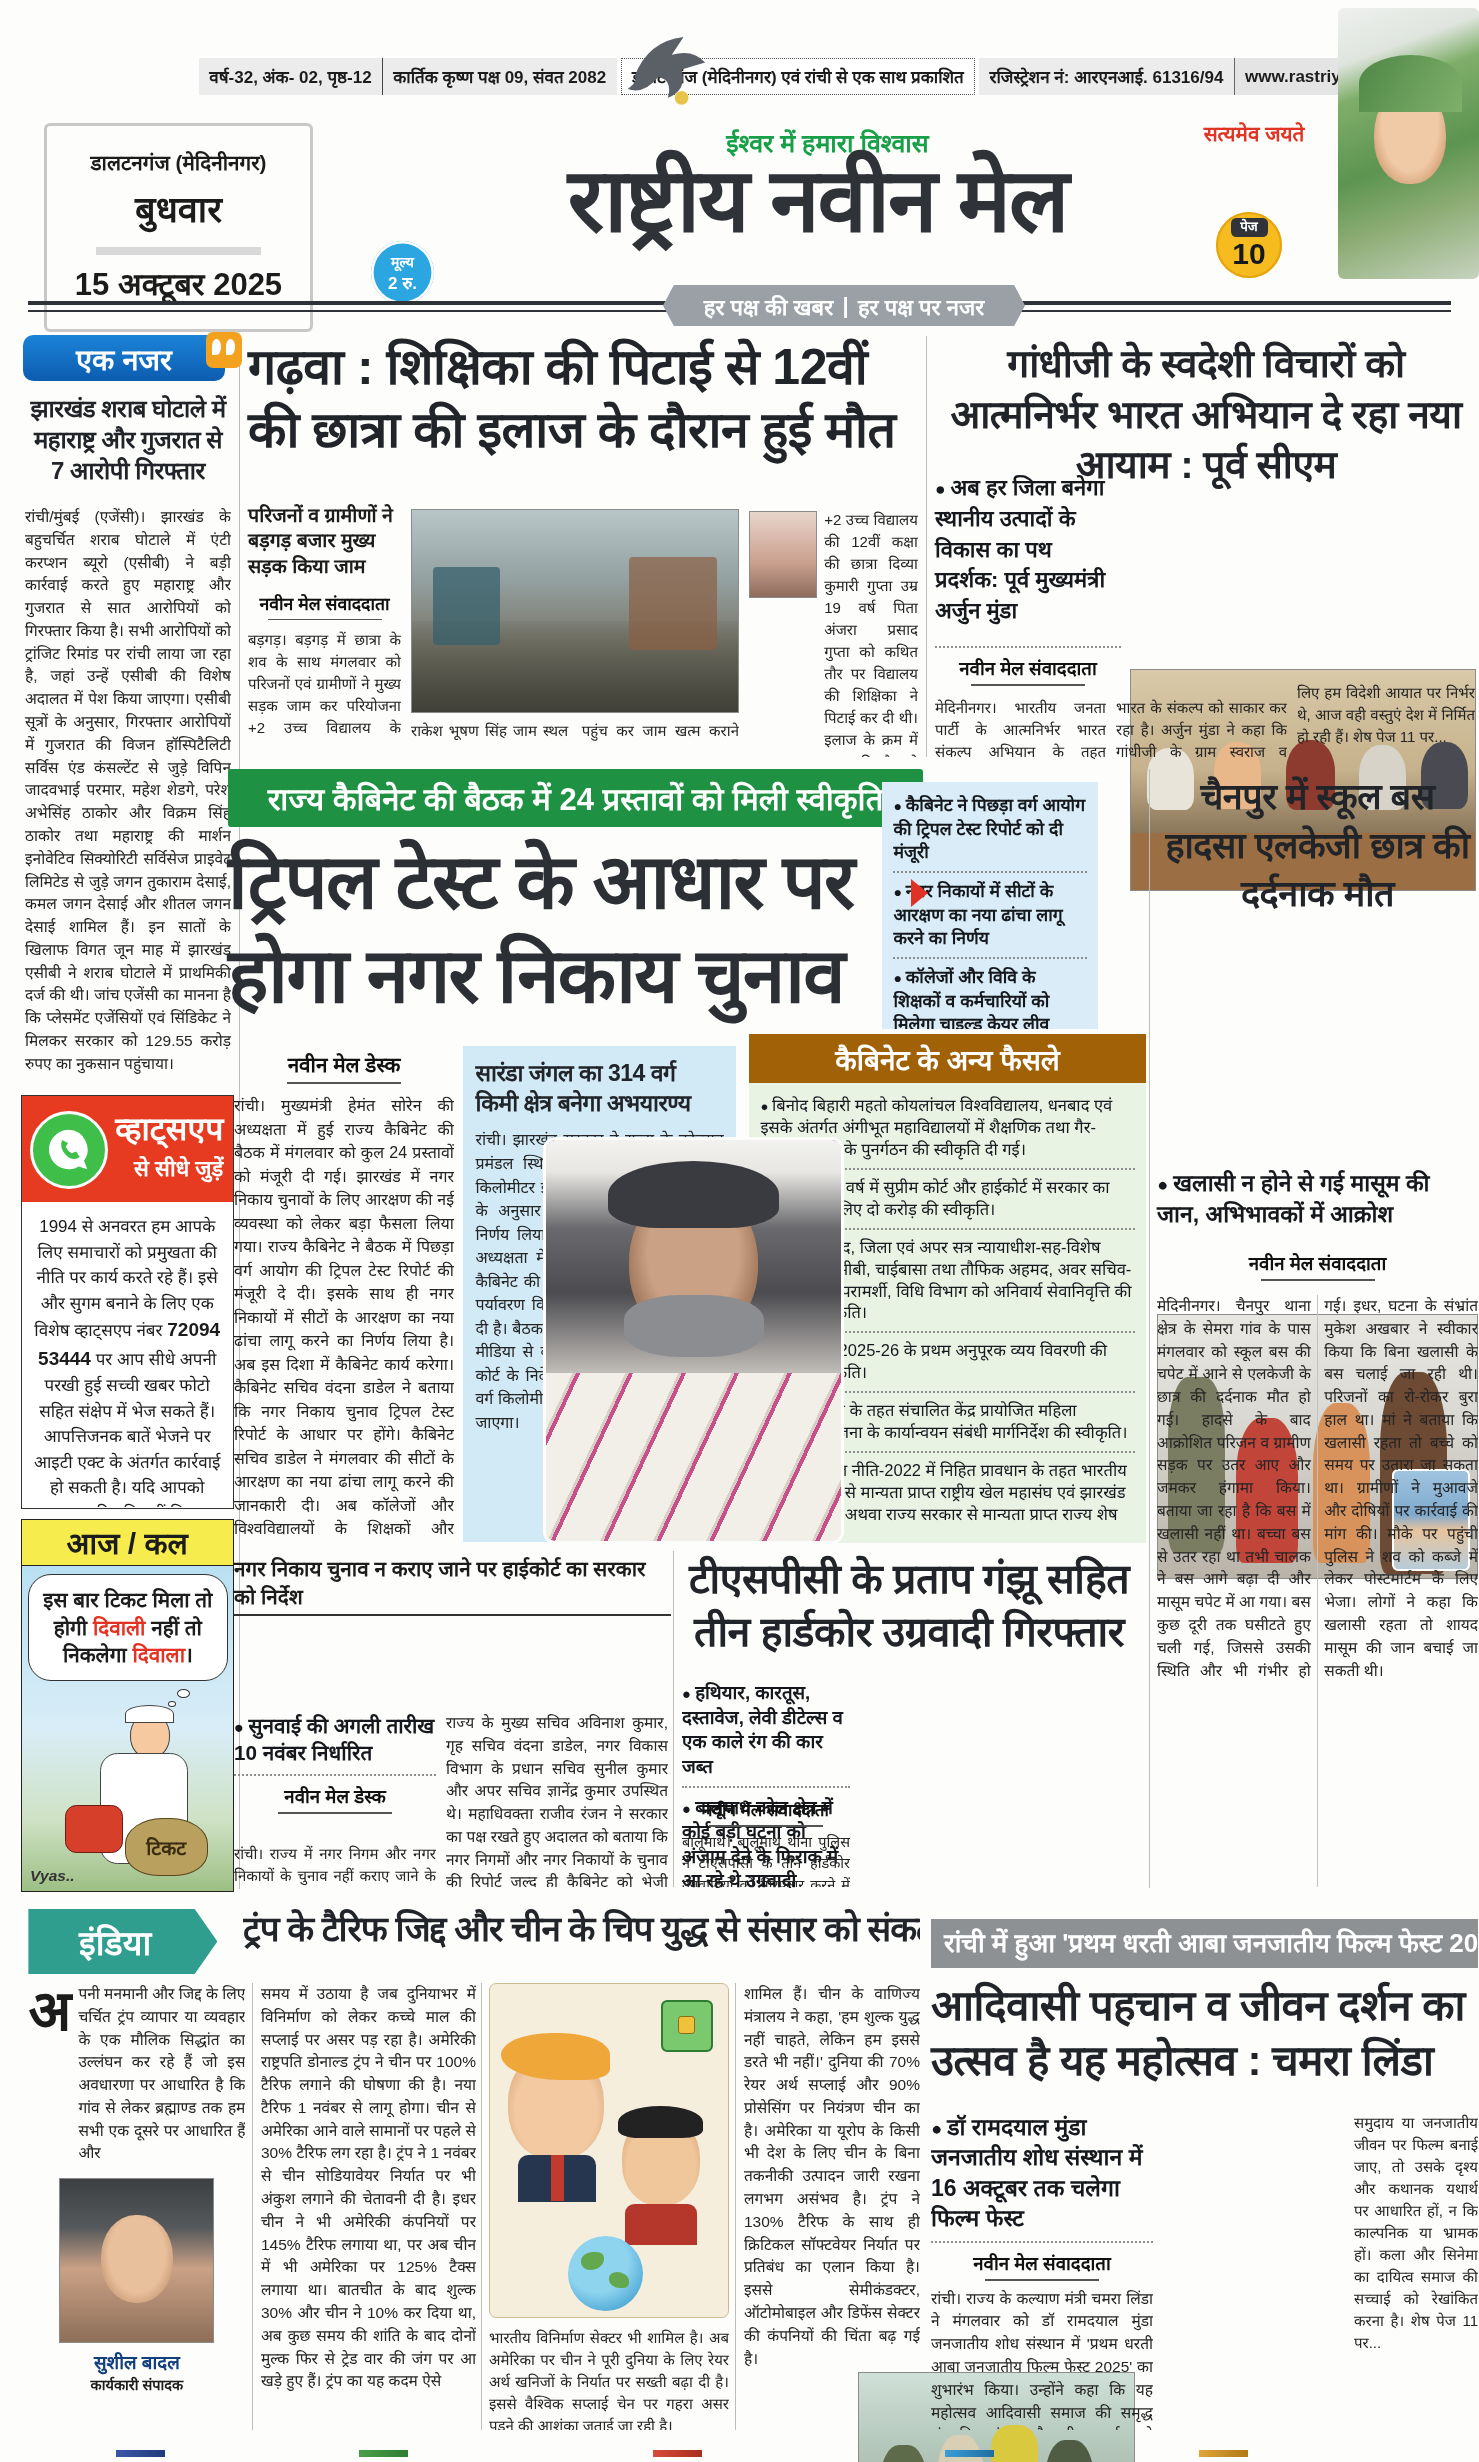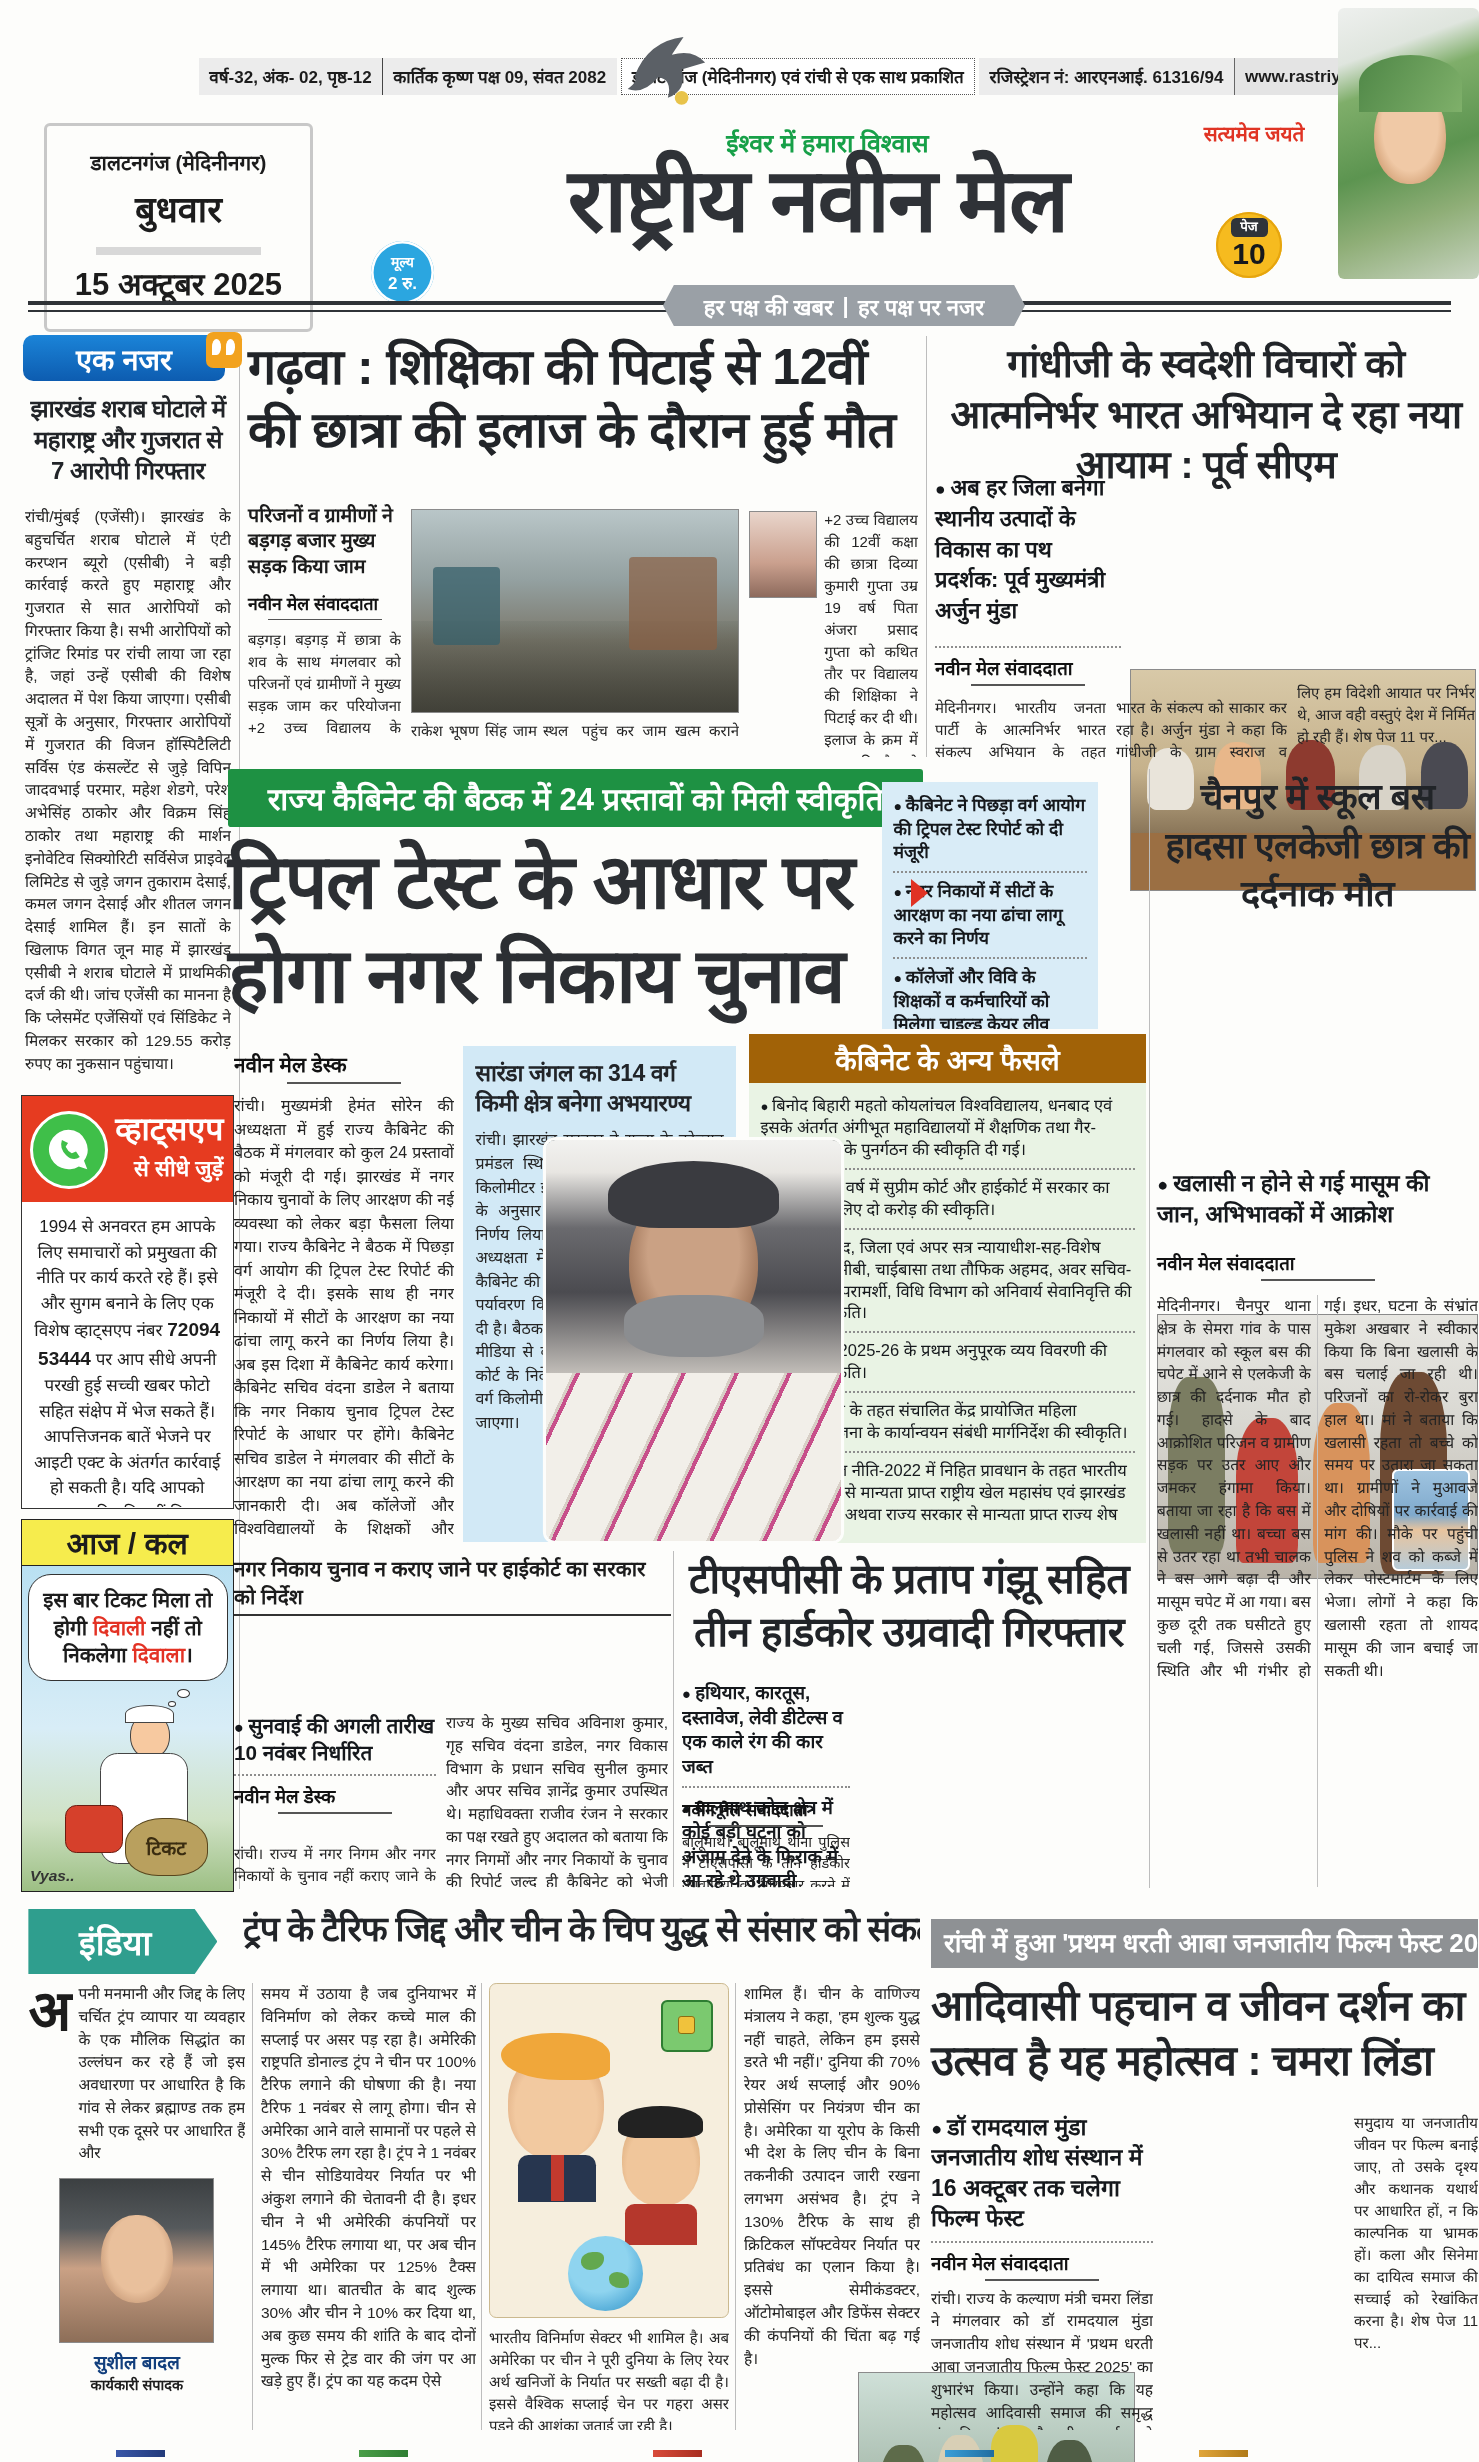--- a/index.html
+++ b/index.html
@@ -4,21 +4,21 @@
 <style>
 *{margin:0;padding:0;box-sizing:border-box}
 html,body{background:#9a9a9a}
 #paper{position:relative;width:1479px;height:2462px;background:#fdfdfb;font-family:"Liberation Sans","DejaVu Sans",sans-serif;color:#1c1c1c;overflow:hidden}
 .abs{position:absolute}
 .h{font-weight:800;color:#212428;line-height:1.22;letter-spacing:-0.5px}
 .bt{font-size:15.5px;line-height:1.47;text-align:justify;color:#242424;overflow:hidden}
 .bul{font-weight:700;color:#15181c;line-height:1.32}
 .bul:before{content:"● ";font-size:.8em}
 .dsep{border-top:2.1px dotted #8d8d8d;margin:7.2px 0}
-.byl{font-weight:700;color:#111}
+.byl{font-weight:700;text-align:center;color:#111}
 .rulec{width:114px;height:1.6px;background:#555;margin:4.1px auto 0}
 .ph{background:linear-gradient(165deg,#cfd3d2,#9aa0a0 55%,#7d8482);border:0.5px solid #8b8b8b;position:relative;overflow:hidden}
 .vr{background:#bdbdbd;width:1px}
 .cell{display:flex;align-items:center;justify-content:center;font-weight:700;font-size:17px;background:#ececec;padding:0 10.3px;white-space:nowrap}
 .flexc{display:flex;align-items:center;justify-content:center}
 </style>
 </head>
 <body>
 
 <div id="paper">

